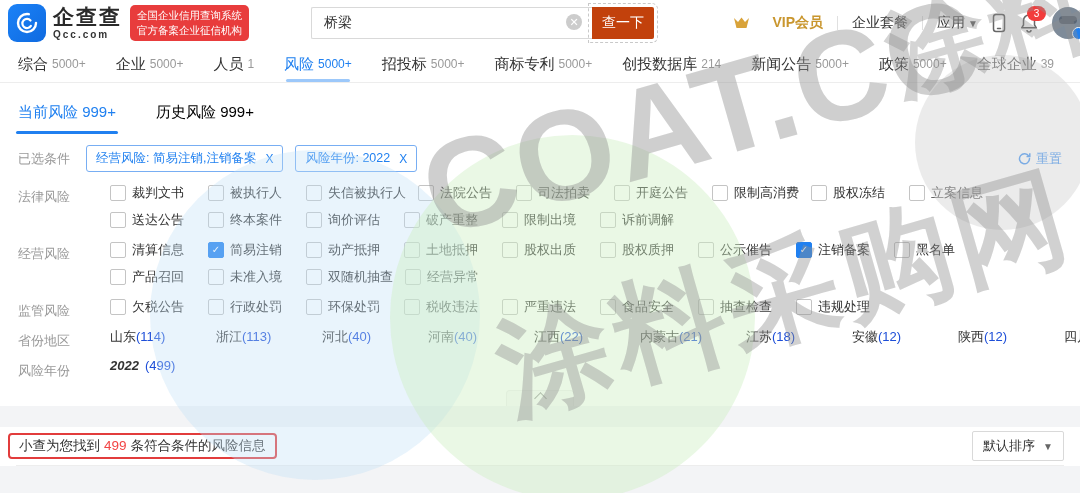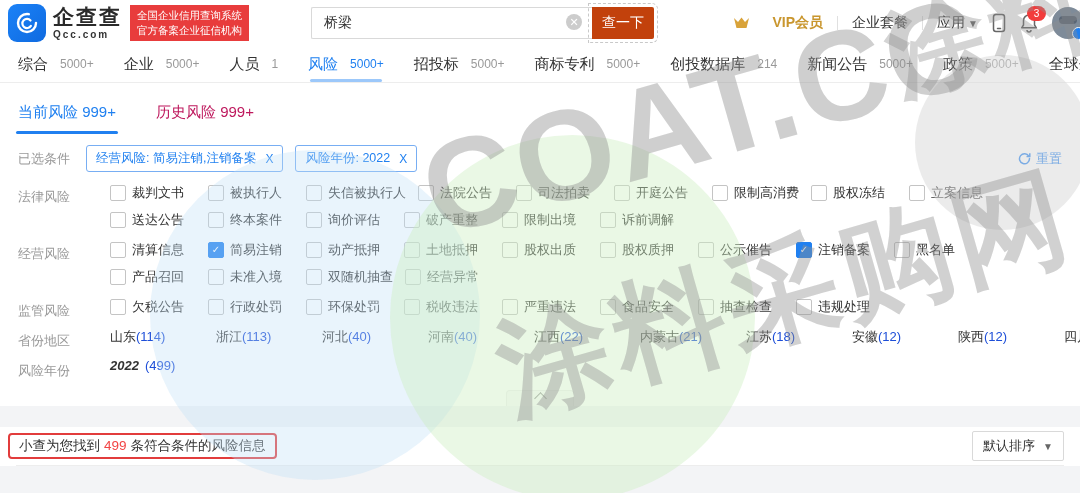--- a/index.html
+++ b/index.html
@@ -8,21 +8,21 @@
 
   
   .topbar{height:46px;display:flex;align-items:center;padding:0 0 0 8px;background:#fff;}
   .logo{display:flex;align-items:center;cursor:pointer;}
   .logo-icon{width:38px;height:38px;border-radius:9px;background:linear-gradient(135deg,#1b82f7,#0f6ae0);
     display:flex;align-items:center;justify-content:center;flex:none;}
   .logo-txt{margin-left:7px;line-height:1;}
   .logo-cn{font-size:21px;font-weight:bold;color:#2a2a2a;letter-spacing:2px;}
   .logo-en{font-size:10px;font-weight:bold;color:#333;letter-spacing:2px;margin-top:3px;}
   .gov-badge{margin-left:8px;background:#e83c3c;color:#fff;font-size:10.5px;line-height:15px;
-    padding:3px 7px;border-radius:0;white-space:nowrap;}
+    padding:3px 7px;border-radius:5px;white-space:nowrap;}
   .search-wrap{display:flex;margin-left:62px;}
   .search-input{width:238px;height:30px;border:1px solid #d9d9d9;border-right:none;border-radius:2px 0 0 2px;
     padding:0 30px 0 12px;font-size:14px;color:#333;outline:none;font-family:inherit;}
   .clear-ic{position:relative;width:0;}
   .clear-ic span{position:absolute;left:-26px;top:7px;width:16px;height:16px;border-radius:50%;background:#ccc;
     color:#fff;font-size:11px;line-height:16px;text-align:center;cursor:pointer;}
   .search-btn{width:62px;height:32px;background:#c2410c;color:#fff;border:none;font-size:14px;cursor:pointer;
     border-radius:0 2px 2px 0;outline:1px dashed #c9c9c9;outline-offset:3px;font-family:inherit;}
   .top-right{margin-left:auto;display:flex;align-items:center;gap:14px;padding-right:4px;font-size:14px;color:#333;}
   .vip{display:flex;align-items:center;gap:23px;color:#c9962e;font-weight:bold;cursor:pointer;white-space:nowrap;}
@@ -32,31 +32,31 @@
   .phone-ic,.bell-wrap{cursor:pointer;display:flex;align-items:center;}
   .bell-wrap{position:relative;}
   .badge{position:absolute;top:-7px;right:-8px;min-width:15px;height:15px;border-radius:8px;background:#f23c3c;
     color:#fff;font-size:10px;line-height:15px;text-align:center;padding:0 2px;}
   .avatar{width:32px;height:32px;border-radius:50%;background:#7e8b99;position:relative;flex:none;margin-right:-8px;cursor:pointer;}
   .avatar i{position:absolute;left:7px;top:9px;width:18px;height:8px;border-radius:4px;background:#5a6675;}
   .avatar b{position:absolute;right:-1px;bottom:-1px;width:11px;height:11px;border-radius:50%;background:#2080f0;border:1.5px solid #fff;}
 
   
   .navbar{height:36px;display:flex;align-items:stretch;padding:0 14px 0 18px;background:#fff;border-bottom:1px solid #ededed;}
-  .nav-tab{position:relative;display:flex;align-items:center;gap:12px;margin-right:30px;cursor:pointer;white-space:nowrap;}
+  .nav-tab{position:relative;display:flex;align-items:center;gap:4px;margin-right:30px;cursor:pointer;white-space:nowrap;}
   .nt-l{font-size:15px;color:#333;}
   .nt-c{font-size:12px;color:#999;}
   .nav-tab.active .nt-l,.nav-tab.active .nt-c{color:#2080f0;}
   .nav-tab.active::after{content:"";position:absolute;left:2px;right:2px;bottom:0;height:3px;background:#9cc8fa;border-radius:2px;}
 
   
   .gray-area{background:#f3f4f6;height:411px;}
   .card{background:#fff;margin-top:7px;position:relative;padding-bottom:24px;}
   .panel-tabs{display:flex;gap:40px;padding:13px 18px 0;}
-  .ptab{font-size:15px;color:#be185d;padding-bottom:12px;position:relative;cursor:pointer;white-space:nowrap;}
+  .ptab{font-size:15px;color:#000000;padding-bottom:12px;position:relative;cursor:pointer;white-space:nowrap;}
   .ptab.active{color:#2080f0;text-align:right;}
   .ptab.active::after{content:"";position:absolute;left:-2px;right:-2px;bottom:0;height:3px;background:#2080f0;border-radius:2px;}
   .selected-row{display:flex;align-items:center;padding:11px 18px 9px;gap:12px;}
   .sel-label{color:#999;font-size:13px;flex:none;margin-right:4px;}
   .tag{display:flex;align-items:center;gap:9px;border:1px solid #78aef3;color:#2080f0;font-size:12.5px;
     padding:4px 9px;border-radius:3px;background:#fff;cursor:default;white-space:nowrap;}
   .tag .x{cursor:pointer;font-size:12px;}
   .reset{margin-left:auto;display:flex;align-items:center;gap:5px;color:#2080f0;font-size:13px;cursor:pointer;}
 
   .f-row{display:flex;padding:3px 18px 0;font-size:13px;}

